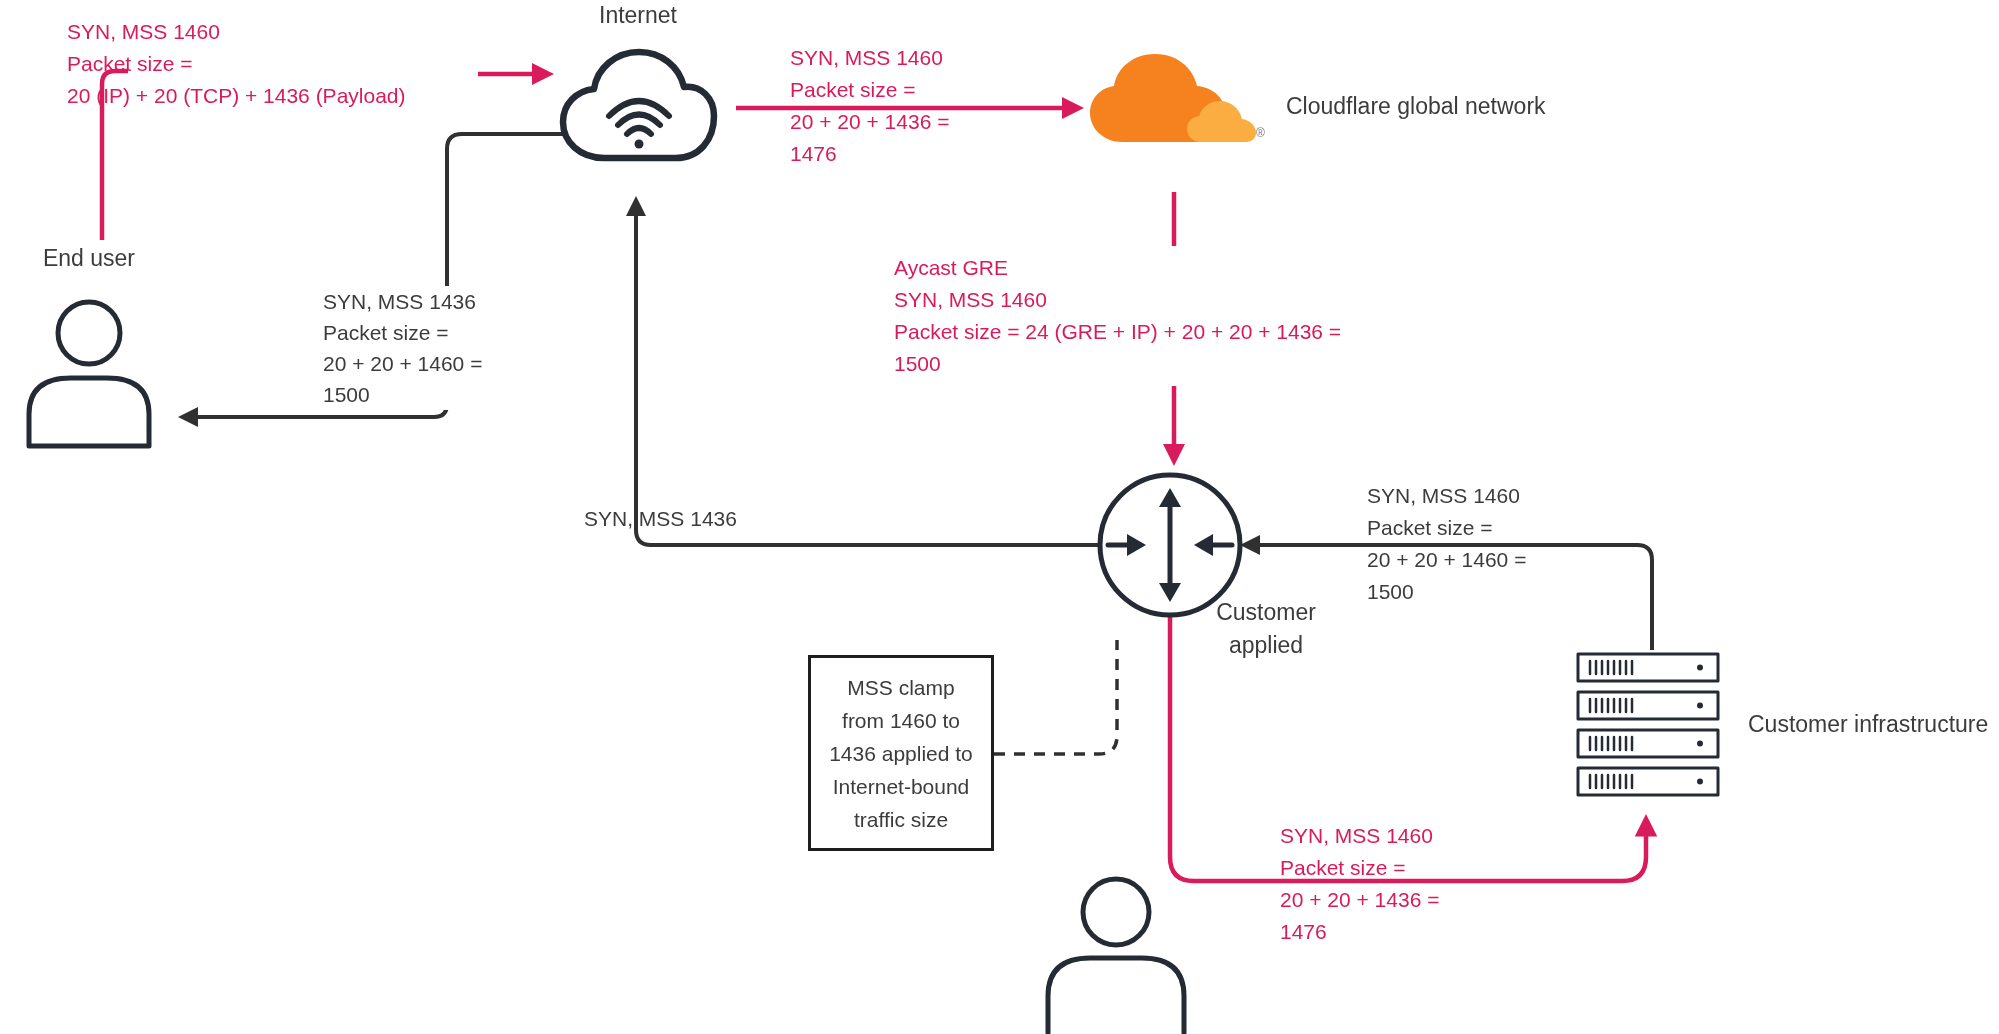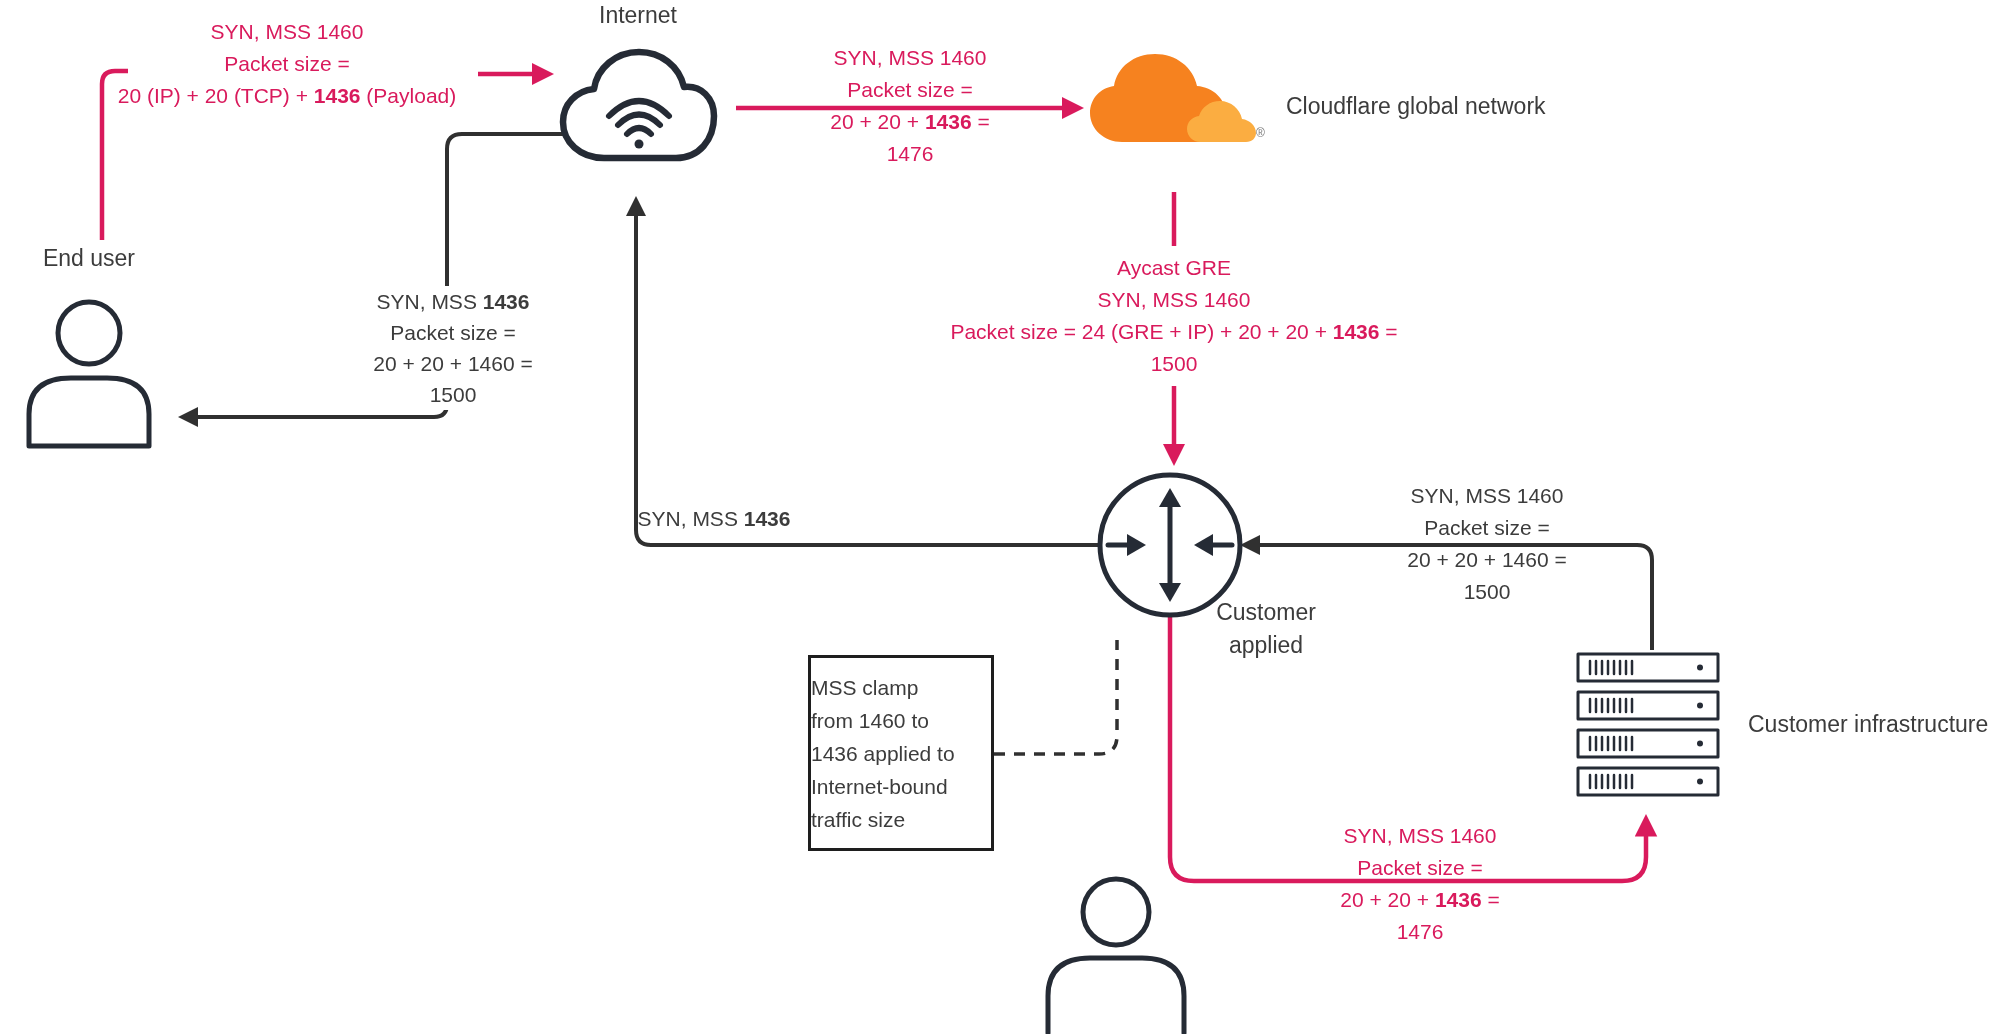--- a/index.html
+++ b/index.html
@@ -11,32 +11,32 @@
     --cf2:#FBAD41;
   }
   *{margin:0;padding:0;box-sizing:border-box}
   html,body{background:#fff}
   body{
     width:1999px;height:1034px;position:relative;overflow:hidden;
     font-family:"Liberation Sans", sans-serif;
   }
   #canvas{position:absolute;inset:0;width:1999px;height:834px}
   #lines{position:absolute;left:0;top:0}
-  .ann{position:absolute;text-align:center;font-size:21px;line-height:32px;white-space:nowrap}
+  .ann{position:absolute;font-size:21px;line-height:32px;white-space:nowrap}
   .ann.pink{color:var(--pink)}
   .ann.dark{color:var(--ink)}
-  .ann .b{font-weight:700}
+  .ann .b{font-weight:400}
   .single{line-height:26px}
   .t4{line-height:31px;background:#fff}
   .lbl{position:absolute;font-size:23px;color:var(--ink);white-space:nowrap}
   .lbl.center{text-align:center}
   .clampbox{
     position:absolute;left:808px;top:655px;width:186px;height:196px;
     border:3px solid #1e1e1e;background:#fff;color:var(--ink);
-    font-size:21px;line-height:33px;text-align:left;padding-top:13px;
+    font-size:21px;line-height:33px;text-align:center;padding-top:13px;
   }
   .regmark{position:absolute;left:1256px;top:126px;font-size:12px;color:#777}
   
   .ln-p{stroke:var(--pink);stroke-width:4.5;fill:none}
   .ln-d{stroke:var(--line);stroke-width:4;fill:none}
   .ln-dash{stroke:var(--line);stroke-width:3.5;fill:none;stroke-dasharray:11 9}
   .ic{stroke:var(--icon);fill:#fff;stroke-linejoin:round;stroke-linecap:round}
   .ic-thin{stroke:var(--icon);fill:none;stroke-linecap:round}
   .ic-fill{fill:var(--icon);stroke:none}
   .cf-main{fill:var(--cf1)}

